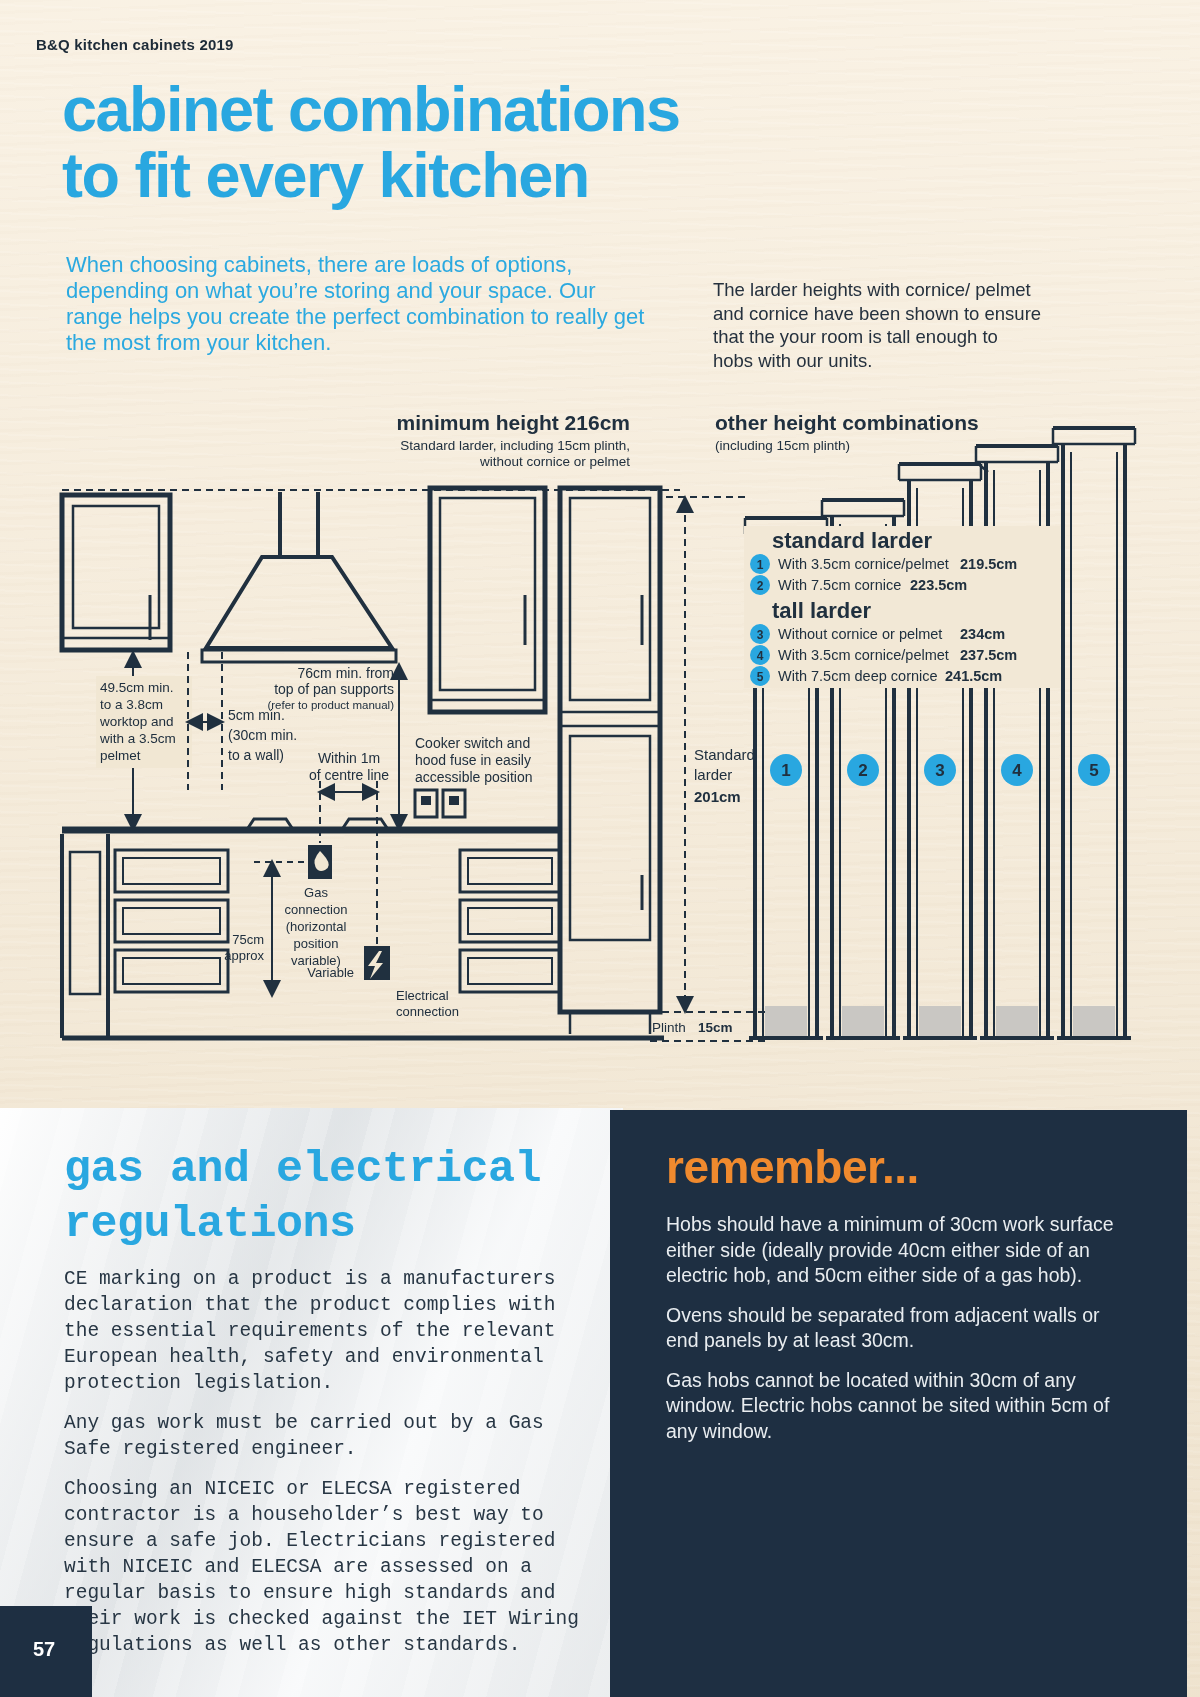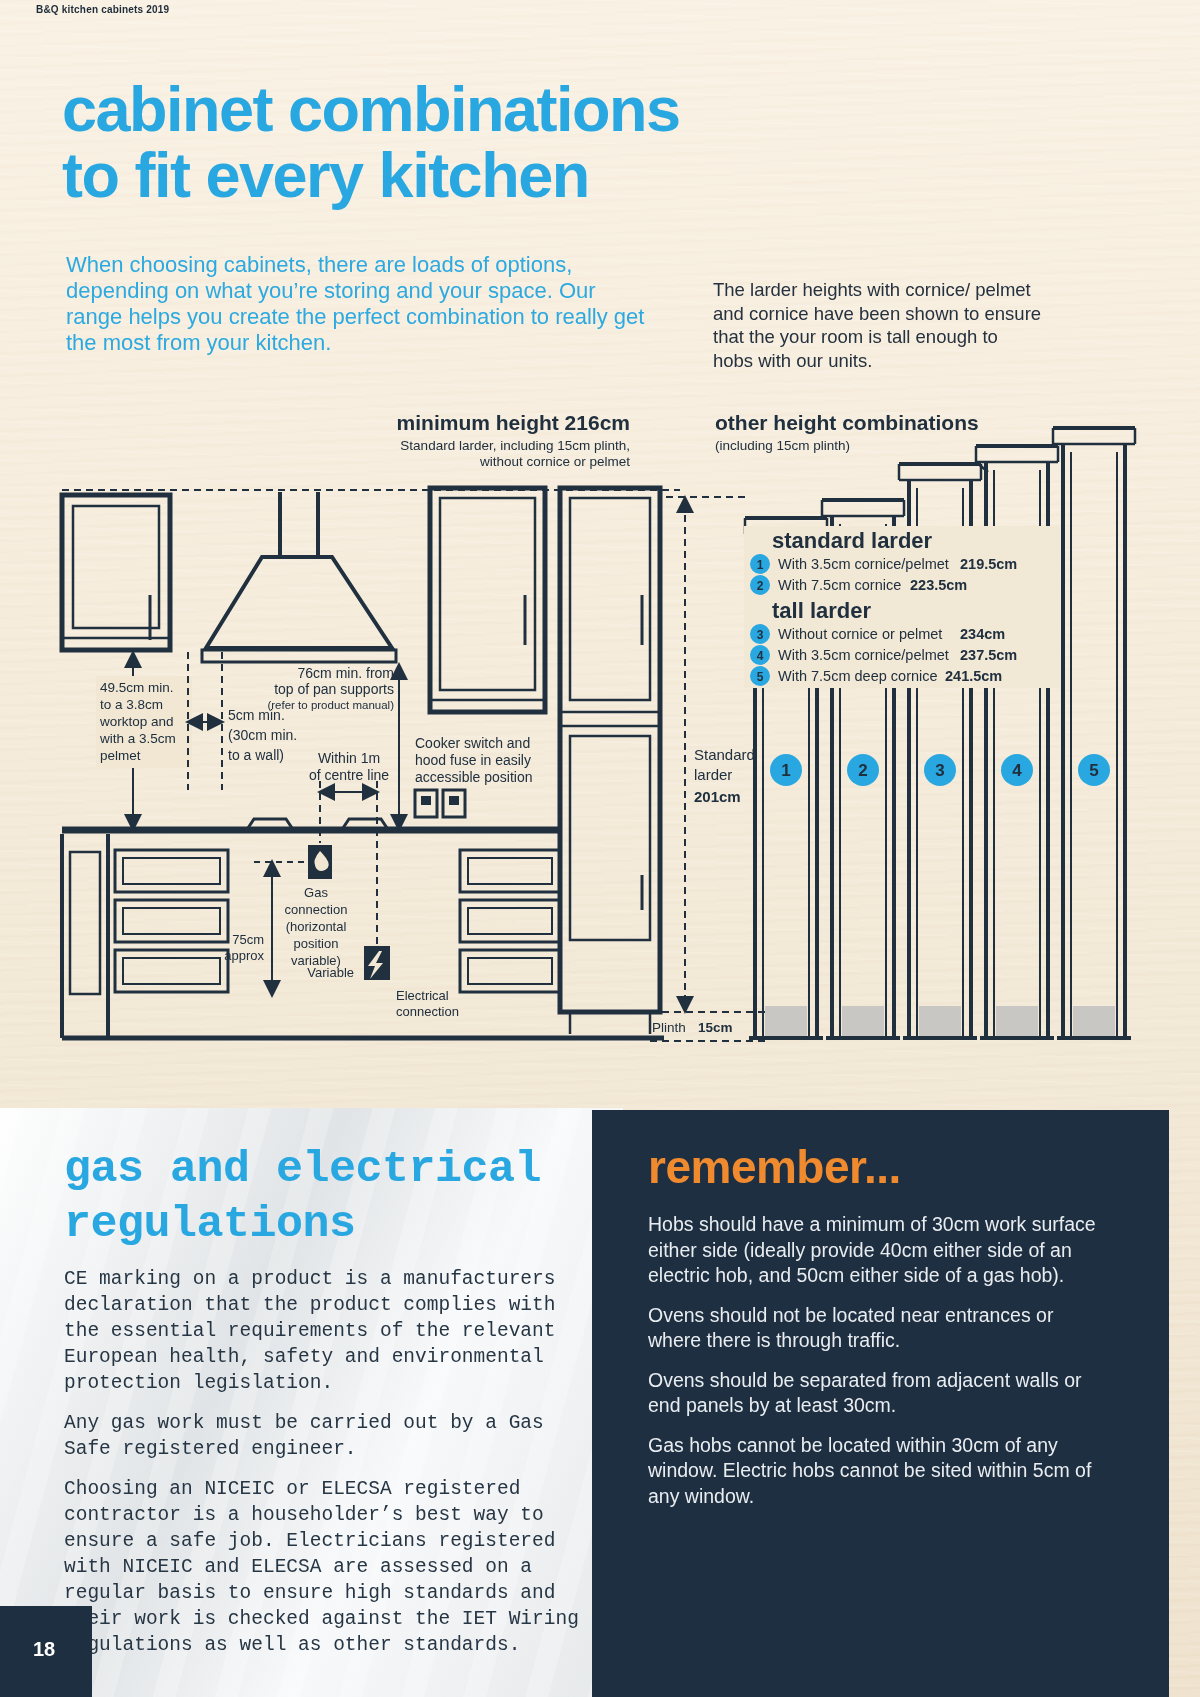--- a/index.html
+++ b/index.html
@@ -3,36 +3,36 @@
 <meta charset="utf-8">
 <style>
   html,body{margin:0;padding:0;}
   .page{position:relative;width:1200px;height:1697px;overflow:hidden;
     font-family:"Liberation Sans",sans-serif;
     background-color:#f2e8d5;
     background-image:
       linear-gradient(180deg, rgba(255,249,240,.55), rgba(234,220,197,.4)),
       repeating-linear-gradient(178deg, rgba(196,168,132,.07) 0 3px, rgba(255,255,255,0) 3px 11px),
       repeating-linear-gradient(2deg, rgba(255,255,255,.16) 0 2px, rgba(255,255,255,0) 2px 13px);}
-  .brand{position:absolute;left:36px;top:4px;font-size:10px;font-weight:bold;color:#1d2b38;letter-spacing:.2px;}
+  .brand{position:absolute;left:36px;top:36px;font-size:15px;font-weight:bold;color:#1d2b38;letter-spacing:.2px;}
   .hero-title{position:absolute;left:62px;top:76px;font-size:63px;line-height:66px;font-weight:bold;
     color:#29a7e0;letter-spacing:-1.5px;}
   .hero-intro{position:absolute;left:66px;top:252px;width:590px;font-size:22px;line-height:26px;color:#2ba9e0;}
   .side-note{position:absolute;left:713px;top:278px;width:330px;font-size:18.5px;line-height:23.5px;color:#25313e;}
   .diagram{position:absolute;left:0;top:400px;}
   svg text{font-family:"Liberation Sans",sans-serif;fill:#20303f;}
   .bsec{position:absolute;left:0;top:1108px;width:623px;height:624px;
     background-color:#edeff0;
     background-image:
       linear-gradient(115deg, rgba(255,255,255,.95) 0%, rgba(219,223,226,.55) 38%, rgba(250,251,252,.85) 62%, rgba(226,229,231,.6) 100%),
       repeating-linear-gradient(105deg, rgba(255,255,255,.5) 0 22px, rgba(222,226,229,.35) 22px 60px); font-family: Liberation Mono, monospace;}
   .bsec h2{margin:0;position:absolute;left:64px;top:34px;font-size:45px;line-height:55px;font-weight:bold;color:#29a7e0;width:480px;letter-spacing:-.5px;}
   .bsec .paras{position:absolute;left:64px;top:158px;width:515px;}
   .bsec .paras p{margin:0 0 14px 0;font-size:19.5px;line-height:26px;color:#273644;}
-  .nsec{position:absolute;left:592px;top:1110px;width:577px;height:587px;background:#1e2f42;}
+  .nsec{position:absolute;left:610px;top:1110px;width:577px;height:587px;background:#1e2f42;}
   .nsec h2{margin:0;position:absolute;left:56px;top:30px;font-size:46px;font-weight:bold;color:#f08a2e;letter-spacing:-.5px;}
   .nsec .paras{position:absolute;left:56px;top:102px;width:462px;}
   .nsec .paras p{margin:0 0 14px 0;font-size:19.5px;line-height:25.5px;color:#e9edf0;}
   .pagebox{position:absolute;left:0;top:1606px;width:92px;height:91px;background:#1e2f42;}
   .pagebox span{position:absolute;left:33px;top:32px;font-size:20px;font-weight:bold;color:#ffffff;}
 </style>
 </head>
 <body>
 
 <div class="page">
@@ -326,23 +326,22 @@
       <p>CE marking on a product is a manufacturers declaration that the product complies with the essential requirements of the relevant European health, safety and environmental protection legislation.</p>
       <p>Any gas work must be carried out by a Gas Safe registered engineer.</p>
       <p>Choosing an NICEIC or ELECSA registered contractor is a householder’s best way to ensure a safe job. Electricians registered with NICEIC and ELECSA are assessed on a regular basis to ensure high standards and their work is checked against the IET Wiring Regulations as well as other standards.</p>
     </div>
   </div>
 
   <div class="nsec">
     <h2>remember...</h2>
     <div class="paras">
       <p>Hobs should have a minimum of 30cm work surface either side (ideally provide 40cm either side of an electric hob, and 50cm either side of a gas hob).</p>
-      <p>Ovens should not be located near entrances or where there is through traffic.</p>
       <p>Ovens should be separated from adjacent walls or end panels by at least 30cm.</p>
       <p>Gas hobs cannot be located within 30cm of any window. Electric hobs cannot be sited within 5cm of any window.</p>
     </div>
   </div>
 
   <div class="pagebox">
-    <span>18</span>
+    <span>57</span>
   </div>
 
 </div>
 
 </body></html>

